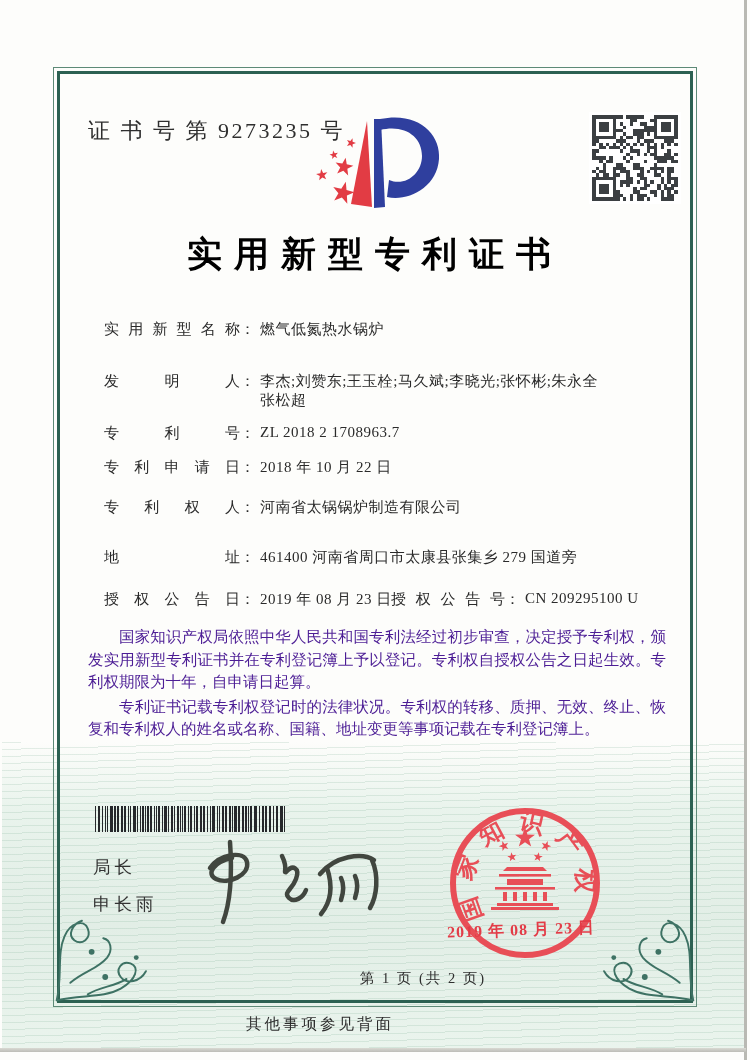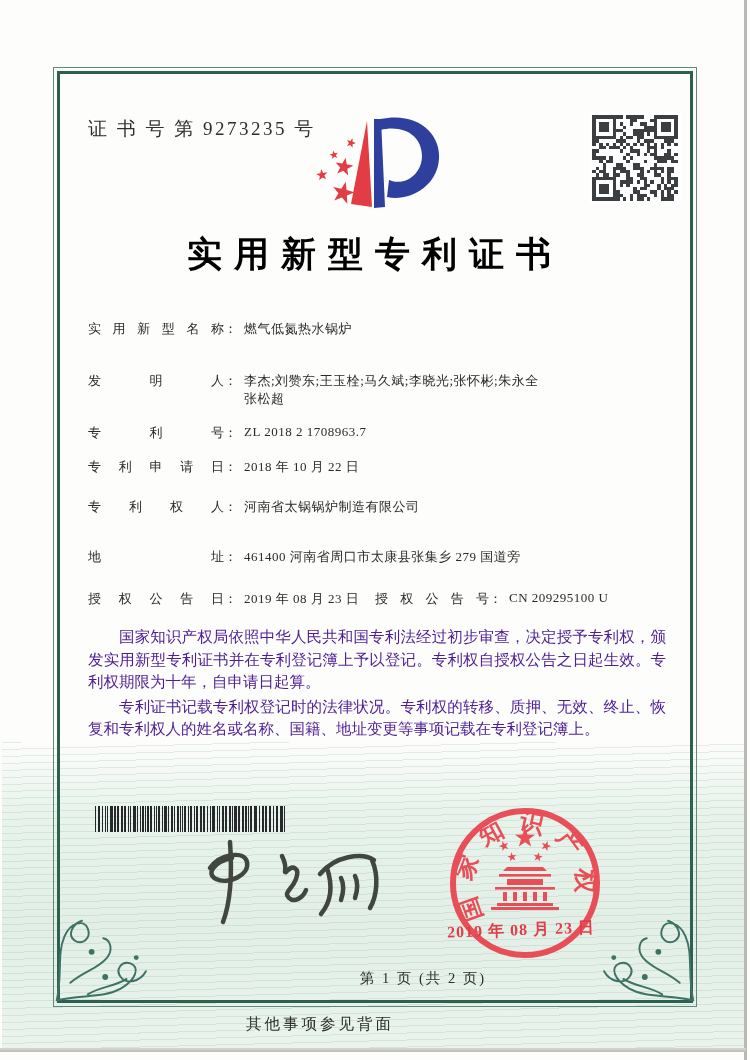--- a/index.html
+++ b/index.html
@@ -14,26 +14,26 @@
       repeating-linear-gradient(178.5deg, rgba(122,172,146,0.20) 0 1px, rgba(0,0,0,0) 1px 7px),
       linear-gradient(180deg, rgba(231,242,234,0) 0%, rgba(226,240,231,0.75) 22%, #e2eee6 60%, #eaf4ed 100%);}
   
   .frame{position:absolute;left:57px;top:71px;width:630px;height:926px;border:3px solid #2c6152;z-index:1;}
   .frame::before{content:"";position:absolute;inset:-7px;border:1px solid #5d8a77;}
   .orn{position:absolute;width:126px;height:126px;z-index:2;}
   .orn.bl{left:49px;top:882px;}
   .orn.br{left:575px;top:882px;transform:scaleX(-1);}
   
   .z{position:absolute;z-index:3;}
-  .certno{left:88px;top:116px;font-size:19px;letter-spacing:2.5px;color:#2e2e2e;}
+  .certno{left:88px;top:116px;font-size:22px;letter-spacing:2.5px;color:#2e2e2e;}
   .logo{left:288px;top:106px;width:180px;height:132px;}
   .qr{left:589px;top:112px;width:92px;height:92px;background:#fff;}
   .title{left:0;top:231px;width:750px;text-align:center;font-size:35px;font-weight:600;
          letter-spacing:12px;color:#000000;}
-  .frow{left:88px;font-size:13px;white-space:nowrap;}
+  .frow{left:104px;font-size:15px;white-space:nowrap;}
   .flabel{display:inline-block;width:136px;text-align:justify;text-align-last:justify;vertical-align:top;}
   .fcolon{display:inline-block;width:20px;vertical-align:top;}
   .fvalue{display:inline-block;vertical-align:top;letter-spacing:0.5px;}
   .fwrap{white-space:normal;width:424px;}
   .pair2{position:absolute;left:287px;top:0;white-space:nowrap;}
   .flabel2{display:inline-block;width:114px;text-align:justify;text-align-last:justify;}
   .paras{left:88px;top:626px;width:578px;font-size:15.5px;line-height:22.5px;text-align:justify;color:#4c1d95;}
   .paras p{margin:0 0 2px 0;text-indent:2em;}
   .barcode{left:95px;top:806px;width:196px;height:26px;}
   .director{left:93px;top:855px;font-size:17.5px;letter-spacing:4px;color:#333;}
@@ -515,20 +515,24 @@
           <rect x="167" y="0" width="2" height="26"></rect>
           <rect x="170" y="0" width="2" height="26"></rect>
           <rect x="174" y="0" width="2" height="26"></rect>
           <rect x="178" y="0" width="1" height="26"></rect>
           <rect x="181" y="0" width="2" height="26"></rect>
           <rect x="185" y="0" width="3" height="26"></rect>
           <rect x="189" y="0" width="1" height="26"></rect>
         </g>
       </svg></div>
 
+  <div class="z director">
+    <div>局长</div>
+    <div>申长雨</div>
+  </div>
 
   <svg class="z sig" viewBox="0 0 210 100">
     <g stroke="#41463f" stroke-width="4.5" fill="none" stroke-linecap="round" stroke-linejoin="round">
       <path d="M20,36 C30,22 54,18 57,30 C60,43 38,53 26,47 C16,42 23,30 42,26"></path>
       <path d="M40,10 C42,38 42,66 33,90"></path>
       <path d="M96,40 C103,32 110,36 106,47 C102,58 93,60 99,66 C104,71 113,66 116,58"></path>
       <path d="M92,24 C95,30 96,35 95,40"></path>
       <path d="M130,42 C145,24 172,20 184,28"></path>
       <path d="M137,36 C143,54 141,70 131,82"></path>
       <path d="M182,28 C189,44 187,64 180,76"></path>

